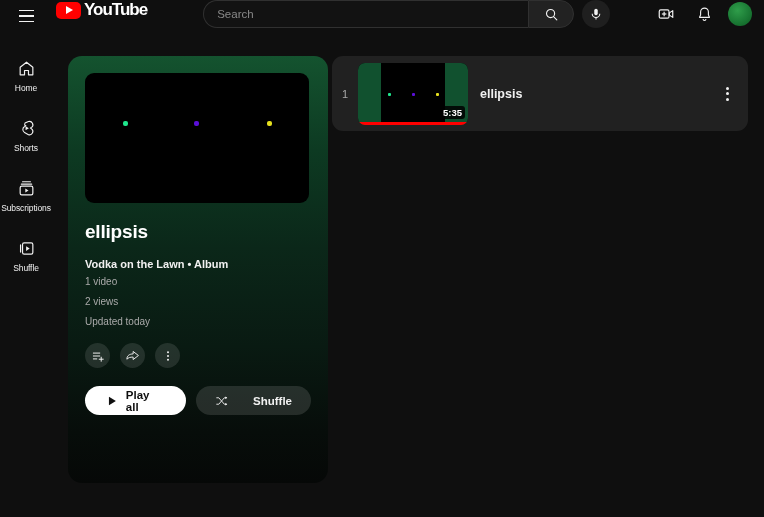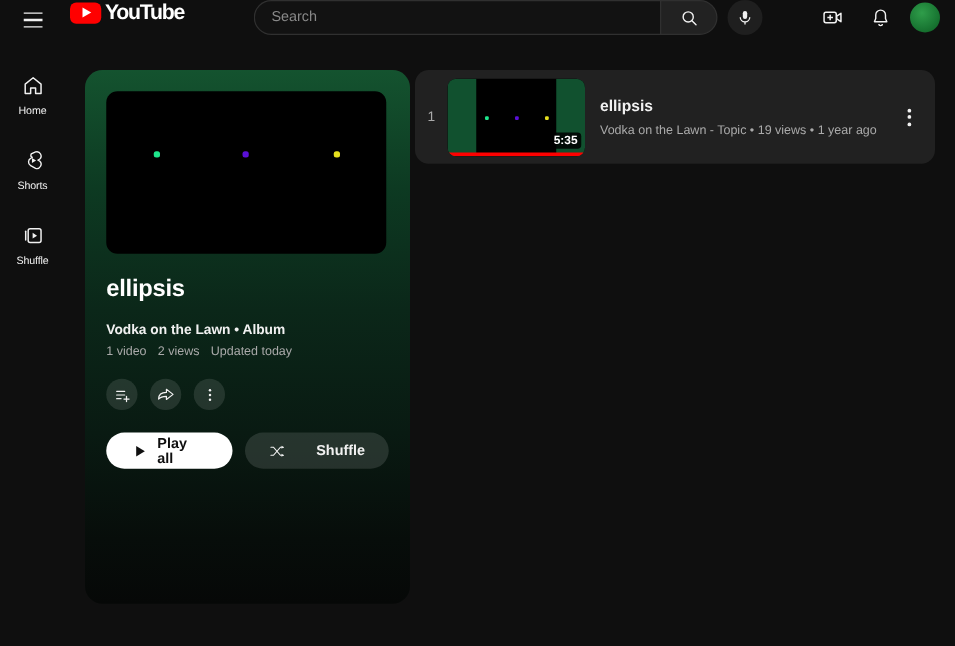--- a/index.html
+++ b/index.html
@@ -132,21 +132,21 @@
     margin-top: 18px;
     font-size: 19px; font-weight: bold; color: #fff; letter-spacing: -0.2px;
   }
   .hero-owner {
     margin-top: 15px;
     font-size: 11px; font-weight: bold; color: #f1f1f1;
   }
   .hero-meta {
     margin-top: 6px;
     font-size: 10px; color: #aaaaaa;
-    display: flex; gap: 9px;
+    display: flex; gap: 9px; flex-direction: column;
   }
   .hero-actions {
     margin-top: 16px; display: flex; gap: 10px; align-items: center;
   }
   .round-btn {
     width: 25px; height: 25px; border-radius: 50%;
     background: rgba(255,255,255,0.11);
     display: flex; align-items: center; justify-content: center;
     cursor: pointer;
   }
@@ -269,20 +269,29 @@
   </div>
 
   <div class="side-item">
     <svg width="19" height="19" viewBox="0 0 24 24">
       <path d="M14.5 3.2a4.3 4.3 0 0 1 4 7.4l-1.6.9 1.6.9a4.3 4.3 0 0 1-4 7.4l-5 -2.8a4.3 4.3 0 0 1 .3-7.6l1.4-.8-1.4-.8a4.3 4.3 0 0 1 .3-2.6z" fill="none" stroke="#f1f1f1" stroke-width="1.4" stroke-linejoin="round"></path>
       <path d="M10.8 9.3 L15 11.8 L10.8 14.3 Z" fill="#f1f1f1"></path>
     </svg>
     <span class="lbl">Shorts</span>
   </div>
 
+  <div class="side-item">
+    <svg width="19" height="19" viewBox="0 0 24 24">
+      <line x1="7" y1="3.5" x2="17" y2="3.5" stroke="#f1f1f1" stroke-width="1.5" stroke-linecap="round"></line>
+      <line x1="5.5" y1="6.5" x2="18.5" y2="6.5" stroke="#f1f1f1" stroke-width="1.5" stroke-linecap="round"></line>
+      <rect x="4" y="9" width="16" height="11" rx="2" fill="none" stroke="#f1f1f1" stroke-width="1.5"></rect>
+      <path d="M10.5 12 L14.5 14.5 L10.5 17 Z" fill="#f1f1f1"></path>
+    </svg>
+    <span class="lbl">Subscriptions</span>
+  </div>
 
   <div class="side-item">
     <svg width="19" height="19" viewBox="0 0 24 24">
       <rect x="7" y="5" width="13" height="14" rx="2" fill="none" stroke="#f1f1f1" stroke-width="1.5"></rect>
       <line x1="4.5" y1="7.5" x2="4.5" y2="16.5" stroke="#f1f1f1" stroke-width="1.5" stroke-linecap="round"></line>
       <path d="M11.5 9 L16 12 L11.5 15 Z" fill="#f1f1f1"></path>
     </svg>
     <span class="lbl">Shuffle</span>
   </div>
 </div>
@@ -357,21 +366,20 @@
         <span class="pillar" style="right:0; width:23px;"></span>
         <span class="dot" style="left:30px; top:30px; width:3px; height:3px; background:#1ee68c;"></span>
         <span class="dot" style="left:54px; top:30px; width:3px; height:3px; background:#5a0fd8;"></span>
         <span class="dot" style="left:78px; top:30px; width:3px; height:3px; background:#e6e01e;"></span>
         <span class="vdur">5:35</span>
         <span class="vprog" style="width:100%;"></span>
       </div>
 
       <div class="vinfo">
         <div class="vtitle">ellipsis</div>
-        <div class="vmeta">Vodka on the Lawn - Topic • 19 views • 1 year ago</div>
       </div>
 
       <div class="vmenu">
         <i></i>
         <i></i>
         <i></i>
       </div>
     </div>
   </div>
 </div>

